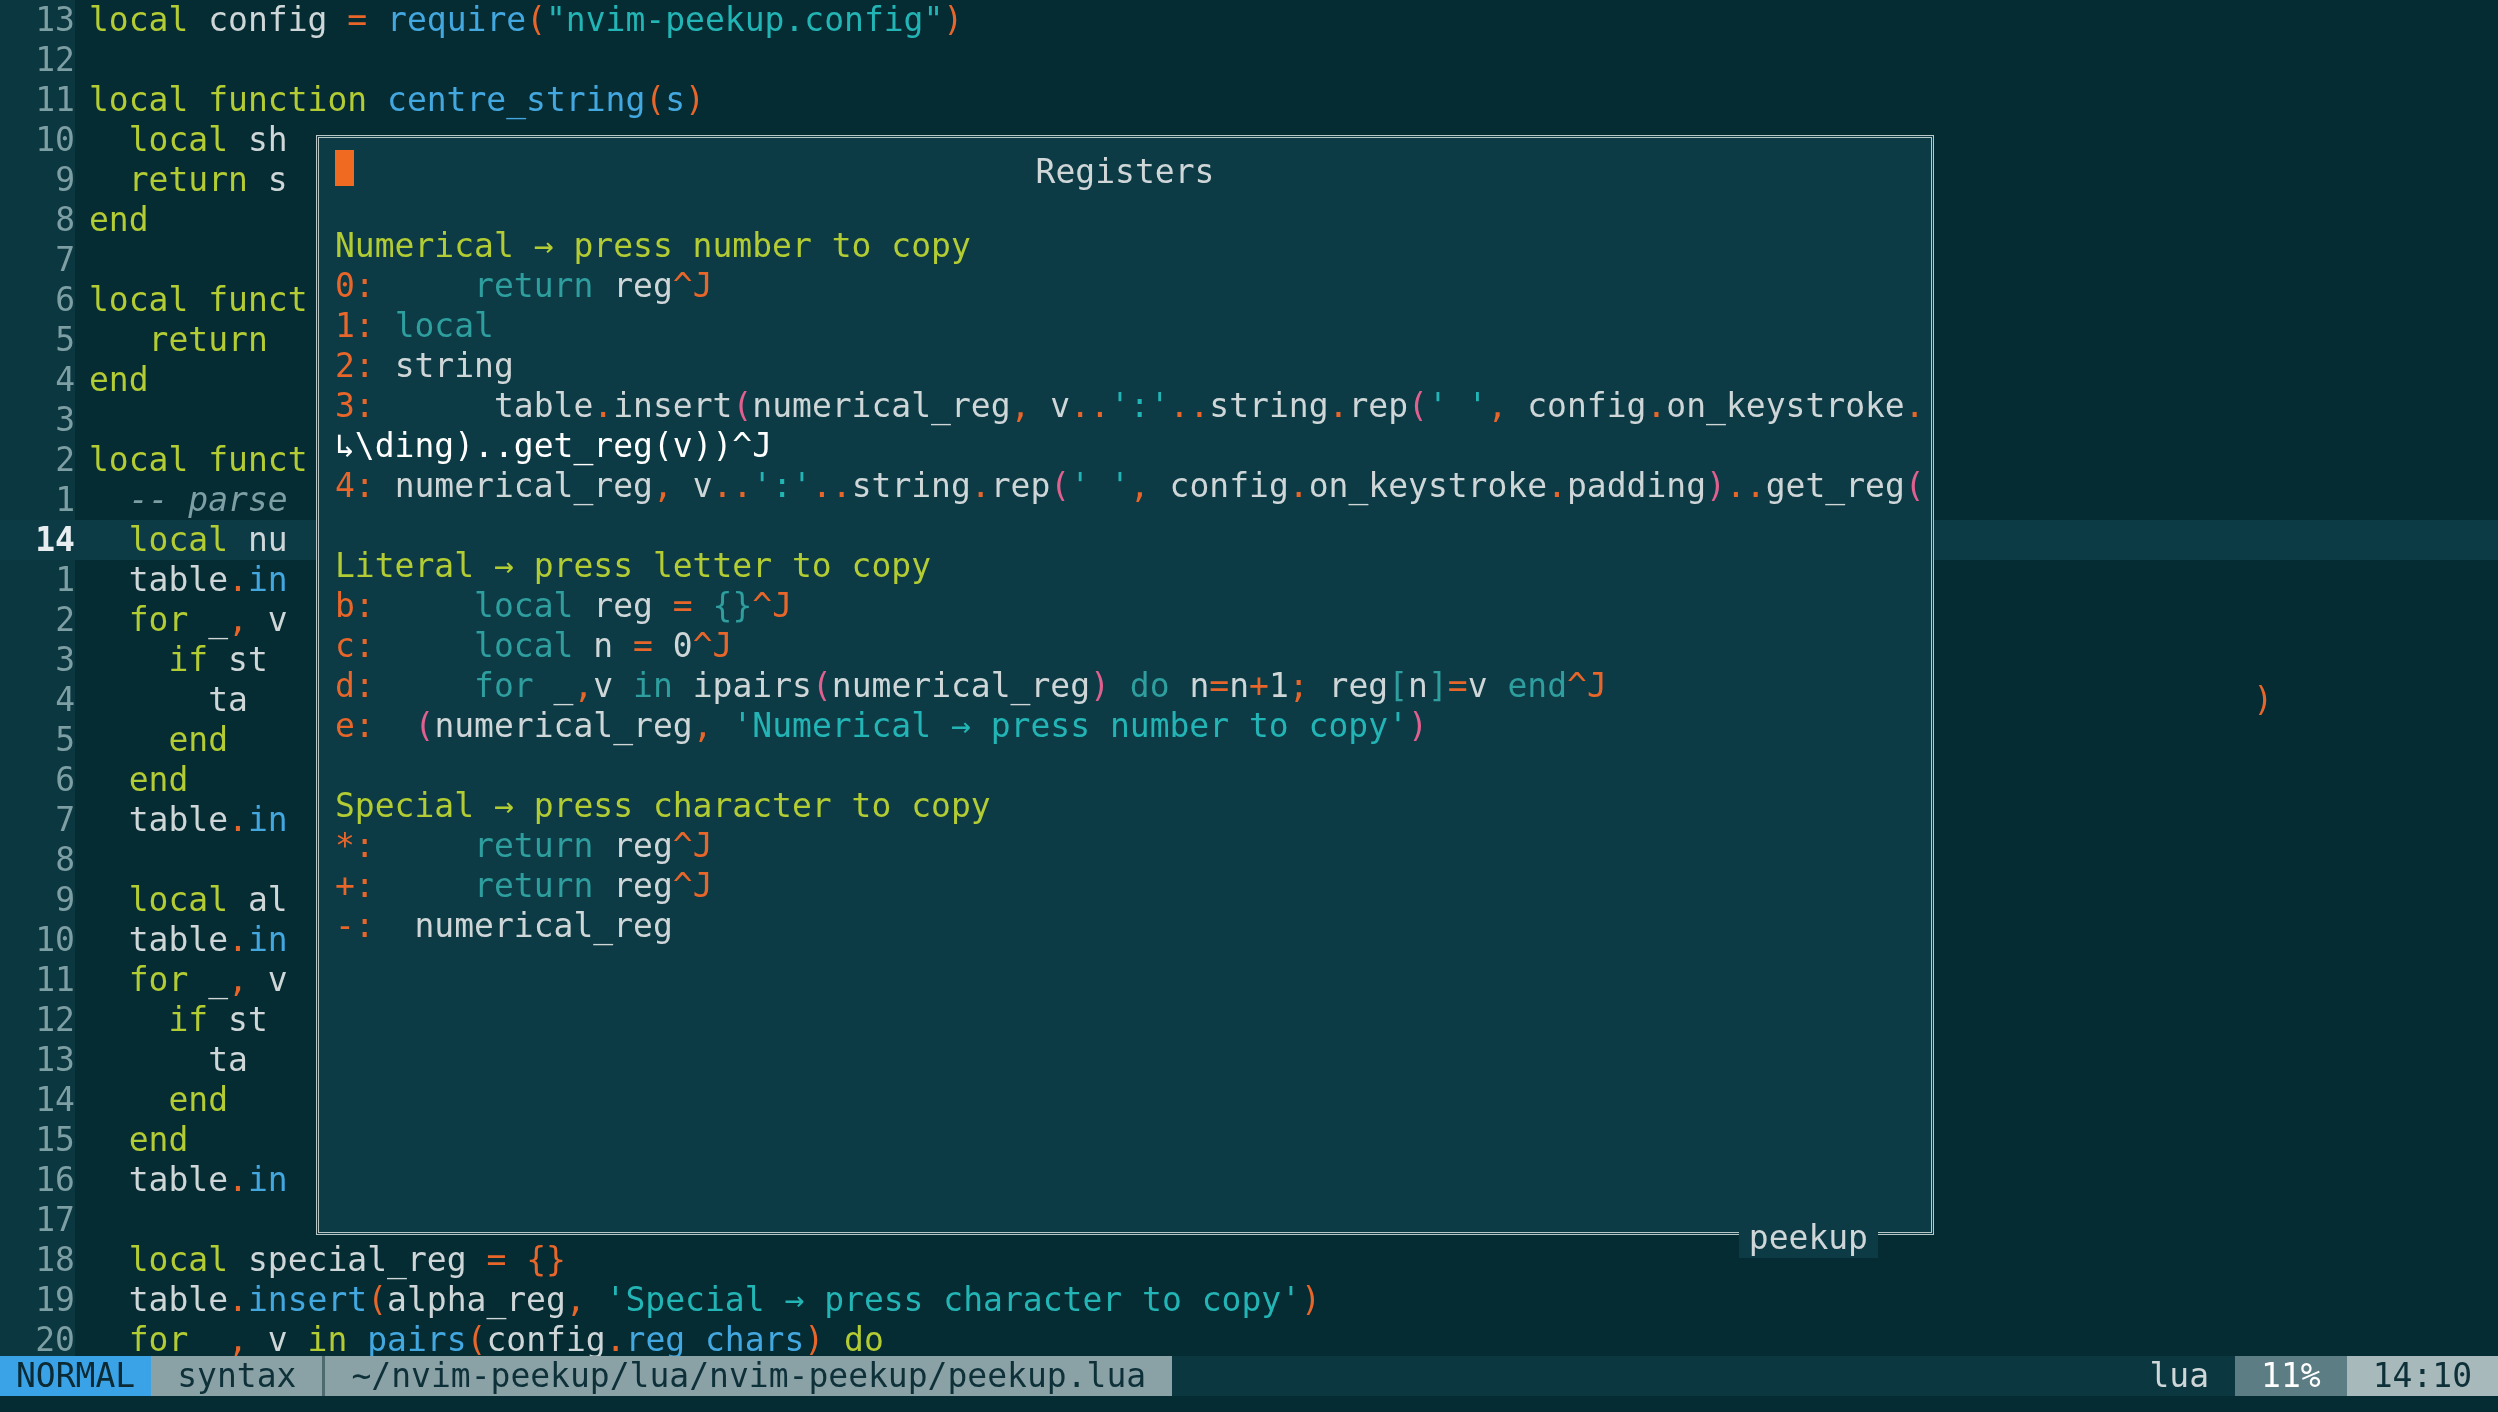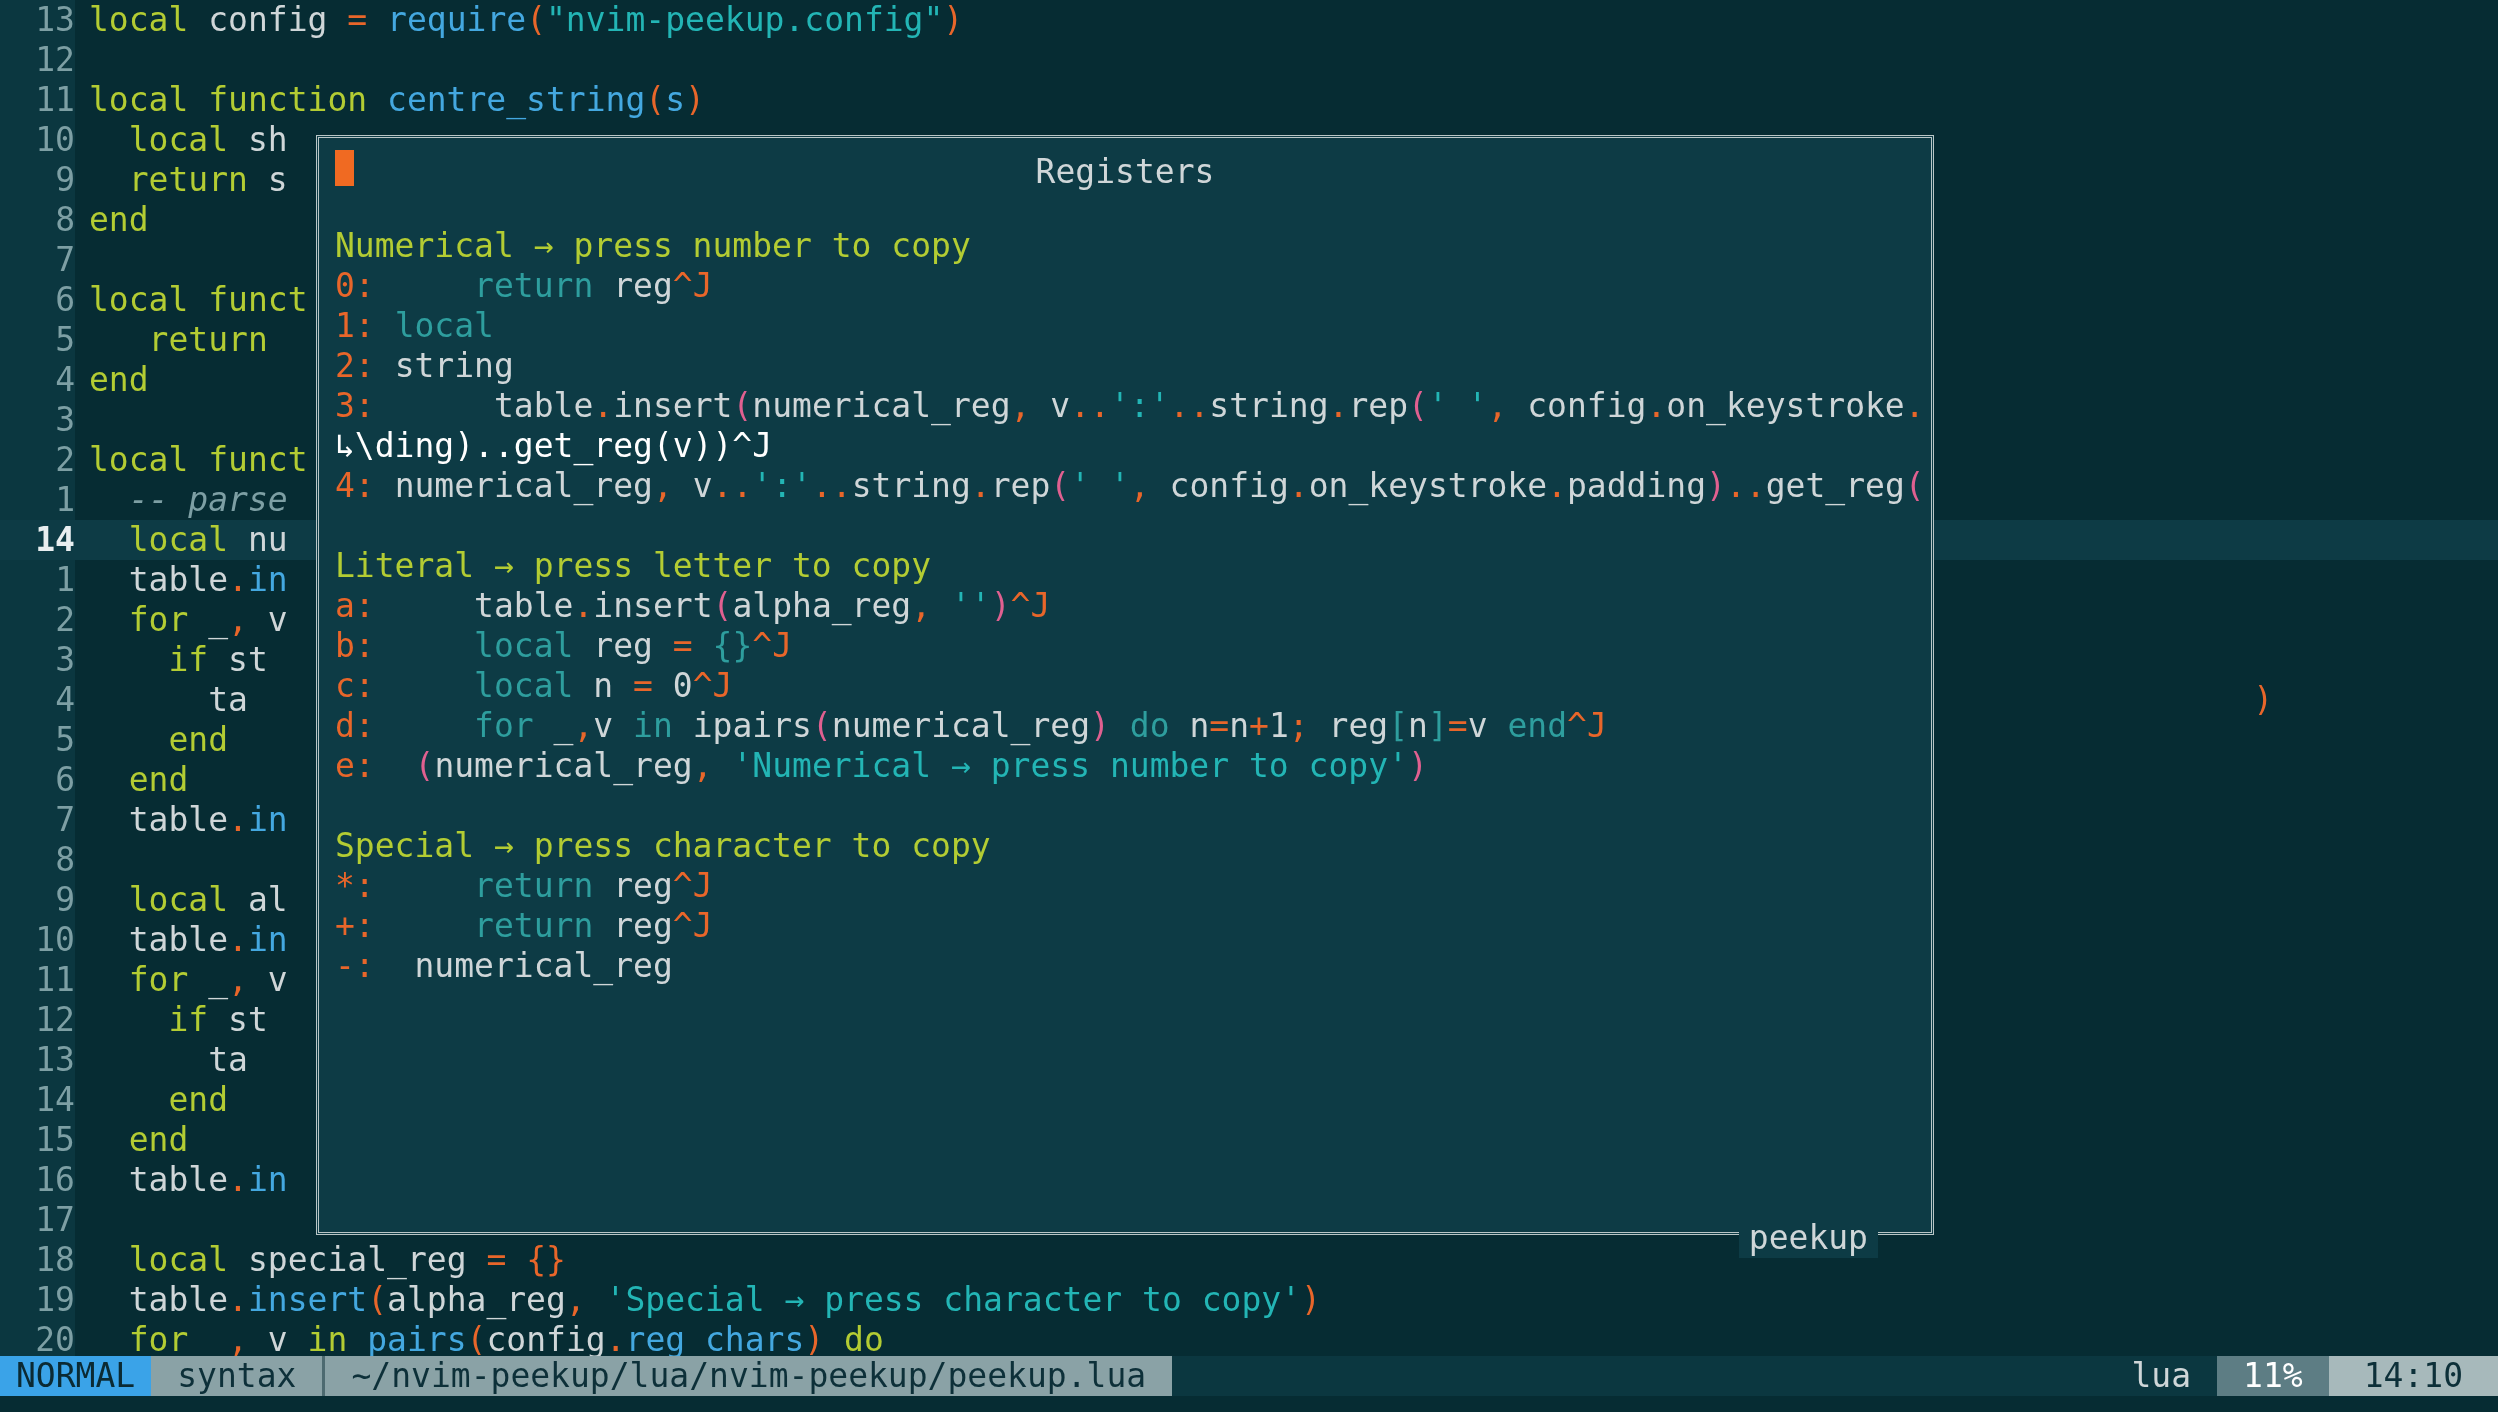--- a/index.html
+++ b/index.html
@@ -189,21 +189,21 @@
   .sl-right-pct {
     background: #5d7d84;
     color: #ffffff;
     padding: 0 26px;
     display: flex;
     align-items: center;
   }
   .sl-right-time {
     background: #a7b9bb;
     color: #0d3039;
-    padding: 0 35px;
+    padding: 0 26px;
     display: flex;
     align-items: center;
   }
   .cmdline {
     position: absolute;
     left: 0; bottom: 0;
     width: 2498px;
     height: 16px;
     background: #062c33;
     overflow: hidden;
@@ -266,21 +266,20 @@
           <div class="fl">&nbsp;</div>
           <div class="fl"><span class="hdr">Numerical → press number to copy</span></div>
           <div class="fl"><span class="regk">0:</span><span class="val"><span class="val">     </span><span class="teal">return</span><span class="val"> </span><span class="val">reg</span><span class="cnum">^J</span></span></div>
           <div class="fl"><span class="regk">1:</span><span class="val"><span class="val"> </span><span class="teal">local</span></span></div>
           <div class="fl"><span class="regk">2:</span><span class="val"><span class="val"> </span><span class="cfn">string</span></span></div>
           <div class="fl"><span class="regk">3:</span><span class="val"><span class="val">      </span><span class="cfn">table</span><span class="cdot">.</span><span class="cfn">insert</span><span class="cpar">(</span><span class="val">numerical_reg</span><span class="cdot">,</span><span class="val"> </span><span class="val">v</span><span class="cdot">.</span><span class="cdot">.</span><span class="cstr">':'</span><span class="cdot">.</span><span class="cdot">.</span><span class="cfn">string</span><span class="cdot">.</span><span class="cfn">rep</span><span class="cpar">(</span><span class="cstr">' '</span><span class="cdot">,</span><span class="val"> </span><span class="val">config</span><span class="cdot">.</span><span class="val">on_keystroke</span><span class="cdot">.</span><span class="val">pad</span></span></div>
           <div class="fl"><span class="wrapi">↳\ding)..get_reg(v))^J</span></div>
           <div class="fl"><span class="regk">4:</span><span class="val"><span class="val"> </span><span class="val">numerical_reg</span><span class="cdot">,</span><span class="val"> </span><span class="val">v</span><span class="cdot">.</span><span class="cdot">.</span><span class="cstr">':'</span><span class="cdot">.</span><span class="cdot">.</span><span class="cfn">string</span><span class="cdot">.</span><span class="cfn">rep</span><span class="cpar">(</span><span class="cstr">' '</span><span class="cdot">,</span><span class="val"> </span><span class="val">config</span><span class="cdot">.</span><span class="val">on_keystroke</span><span class="cdot">.</span><span class="val">padding</span><span class="cpar">)</span><span class="cdot">.</span><span class="cdot">.</span><span class="cfn">get_reg</span><span class="cpar">(</span><span class="val">v</span><span class="cpar">)</span></span></div>
           <div class="fl">&nbsp;</div>
           <div class="fl"><span class="hdr">Literal → press letter to copy</span></div>
-          <div class="fl"><span class="regk">a:</span><span class="val"><span class="val">     </span><span class="cfn">table</span><span class="cdot">.</span><span class="cfn">insert</span><span class="cpar">(</span><span class="val">alpha_reg</span><span class="cdot">,</span><span class="val"> </span><span class="cstr">''</span><span class="cpar">)</span><span class="cnum">^J</span></span></div>
           <div class="fl"><span class="regk">b:</span><span class="val"><span class="val">     </span><span class="teal">local</span><span class="val"> </span><span class="val">reg</span><span class="val"> </span><span class="cdot">=</span><span class="val"> </span><span class="teal">{</span><span class="teal">}</span><span class="cnum">^J</span></span></div>
           <div class="fl"><span class="regk">c:</span><span class="val"><span class="val">     </span><span class="teal">local</span><span class="val"> </span><span class="val">n</span><span class="val"> </span><span class="cdot">=</span><span class="val"> </span><span class="val">0</span><span class="cnum">^J</span></span></div>
           <div class="fl"><span class="regk">d:</span><span class="val"><span class="val">     </span><span class="teal">for</span><span class="val"> </span><span class="val">_</span><span class="cdot">,</span><span class="val">v</span><span class="val"> </span><span class="teal">in</span><span class="val"> </span><span class="cfn">ipairs</span><span class="cpar">(</span><span class="val">numerical_reg</span><span class="cpar">)</span><span class="val"> </span><span class="teal">do</span><span class="val"> </span><span class="val">n</span><span class="cdot">=</span><span class="val">n</span><span class="cdot">+</span><span class="val">1</span><span class="cdot">;</span><span class="val"> </span><span class="val">reg</span><span class="teal">[</span><span class="val">n</span><span class="teal">]</span><span class="cdot">=</span><span class="val">v</span><span class="val"> </span><span class="teal">end</span><span class="cnum">^J</span></span></div>
           <div class="fl"><span class="regk">e:</span><span class="val"><span class="val">  </span><span class="cpar">(</span><span class="val">numerical_reg</span><span class="cdot">,</span><span class="val"> </span><span class="cstr">'Numerical → press number to copy'</span><span class="cpar">)</span></span></div>
           <div class="fl">&nbsp;</div>
           <div class="fl"><span class="hdr">Special → press character to copy</span></div>
           <div class="fl"><span class="regk">*:</span><span class="val"><span class="val">     </span><span class="teal">return</span><span class="val"> </span><span class="val">reg</span><span class="cnum">^J</span></span></div>
           <div class="fl"><span class="regk">+:</span><span class="val"><span class="val">     </span><span class="teal">return</span><span class="val"> </span><span class="val">reg</span><span class="cnum">^J</span></span></div>
           <div class="fl"><span class="regk">-:</span><span class="val"><span class="val">  </span><span class="val">numerical_reg</span></span></div>
         </div>

